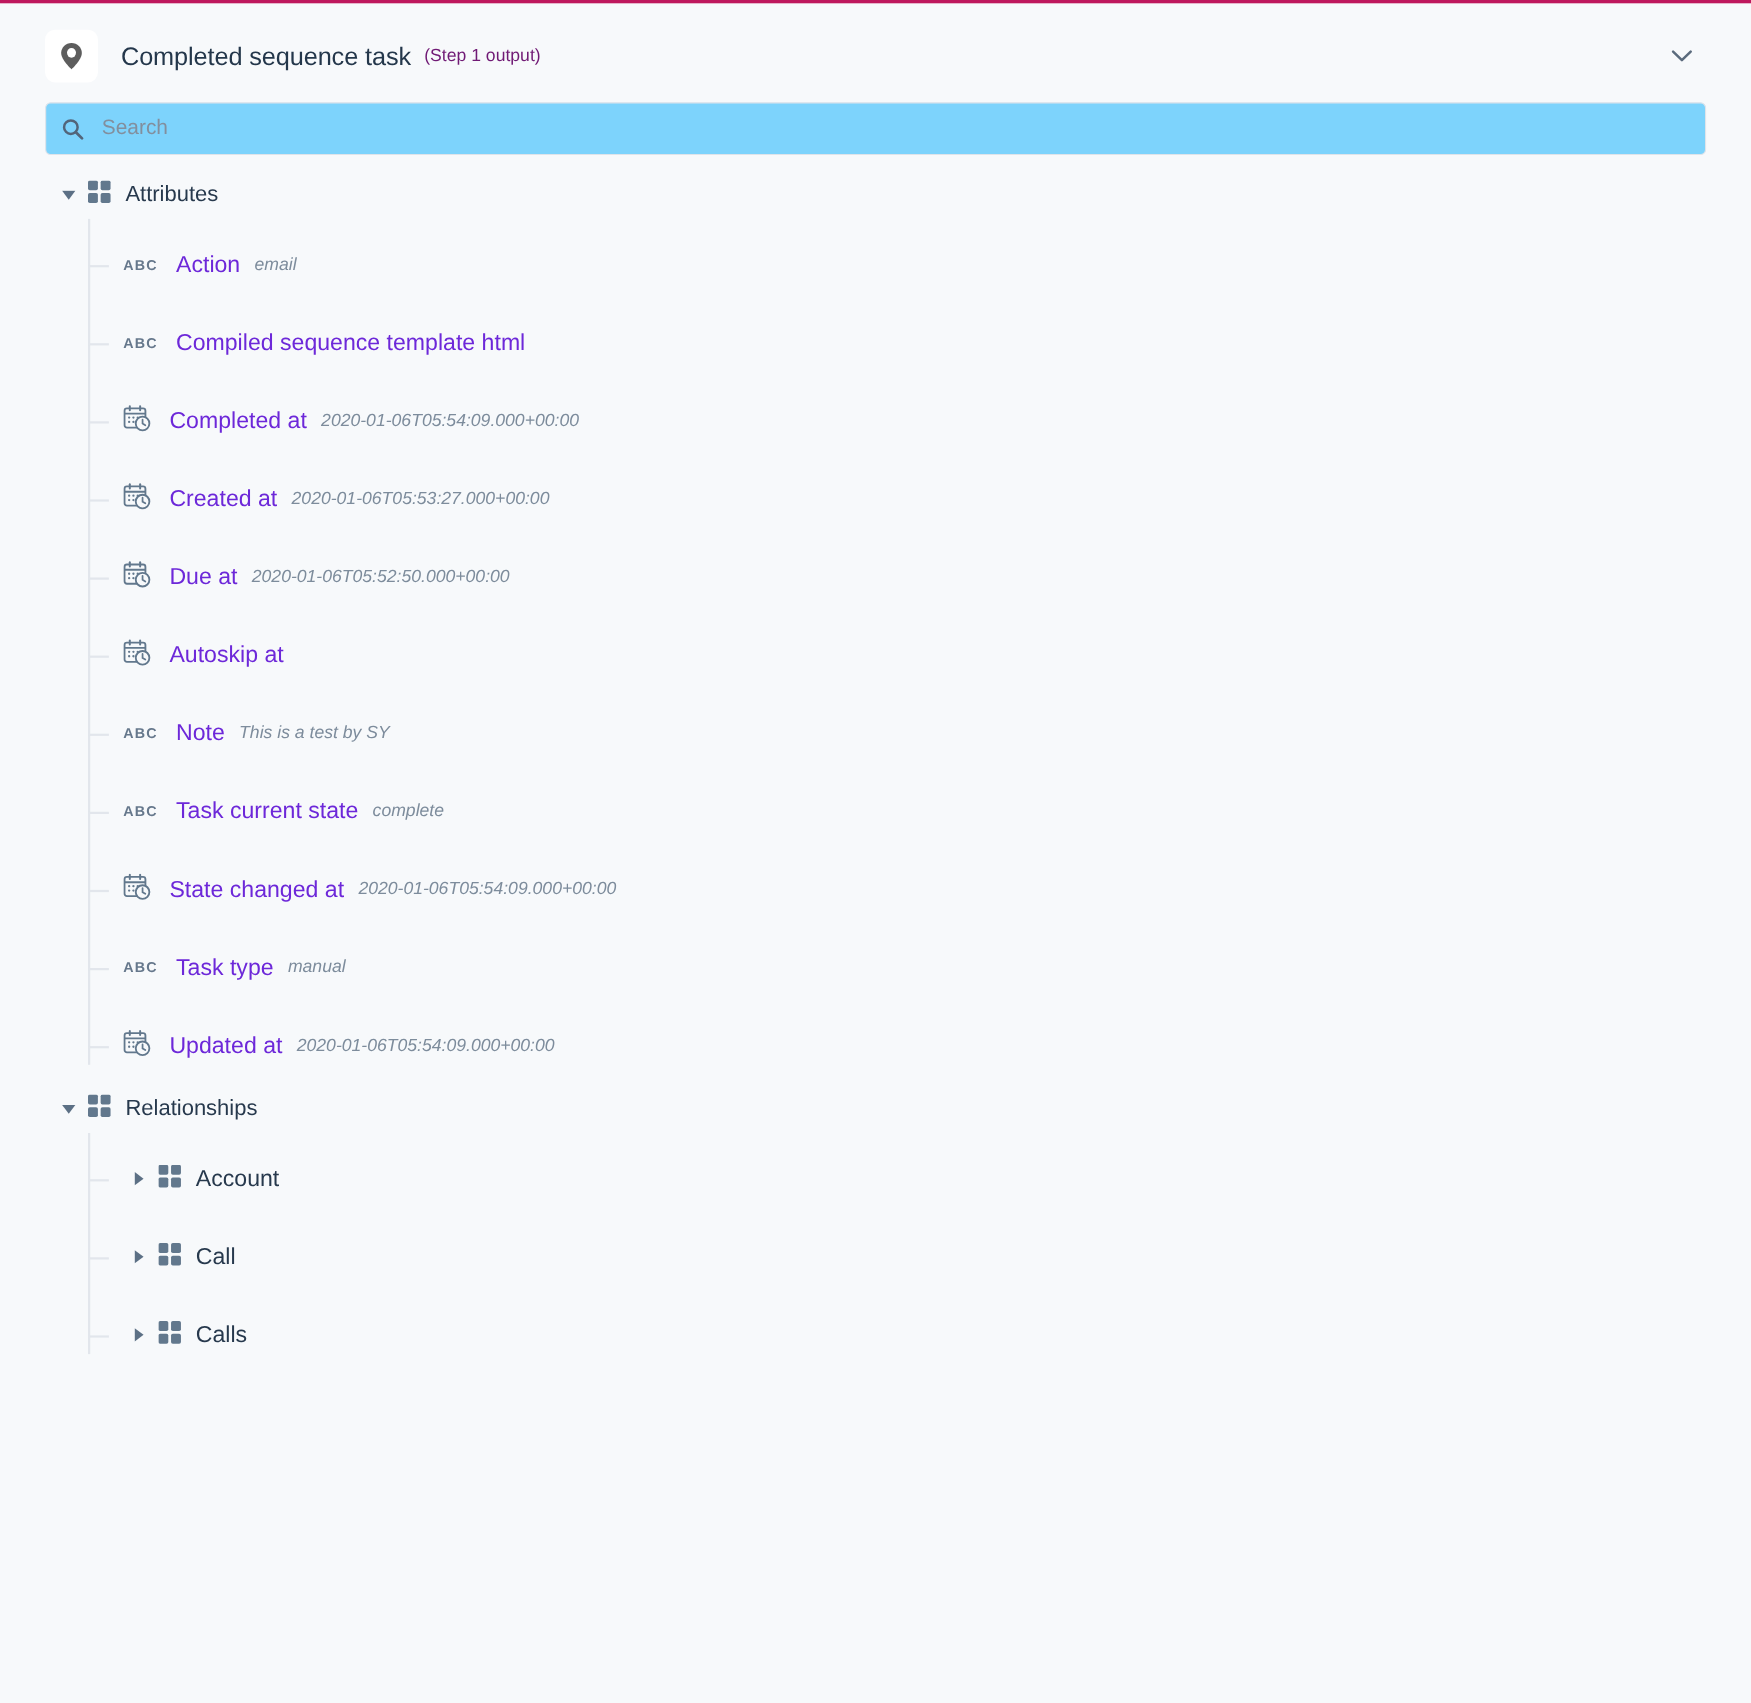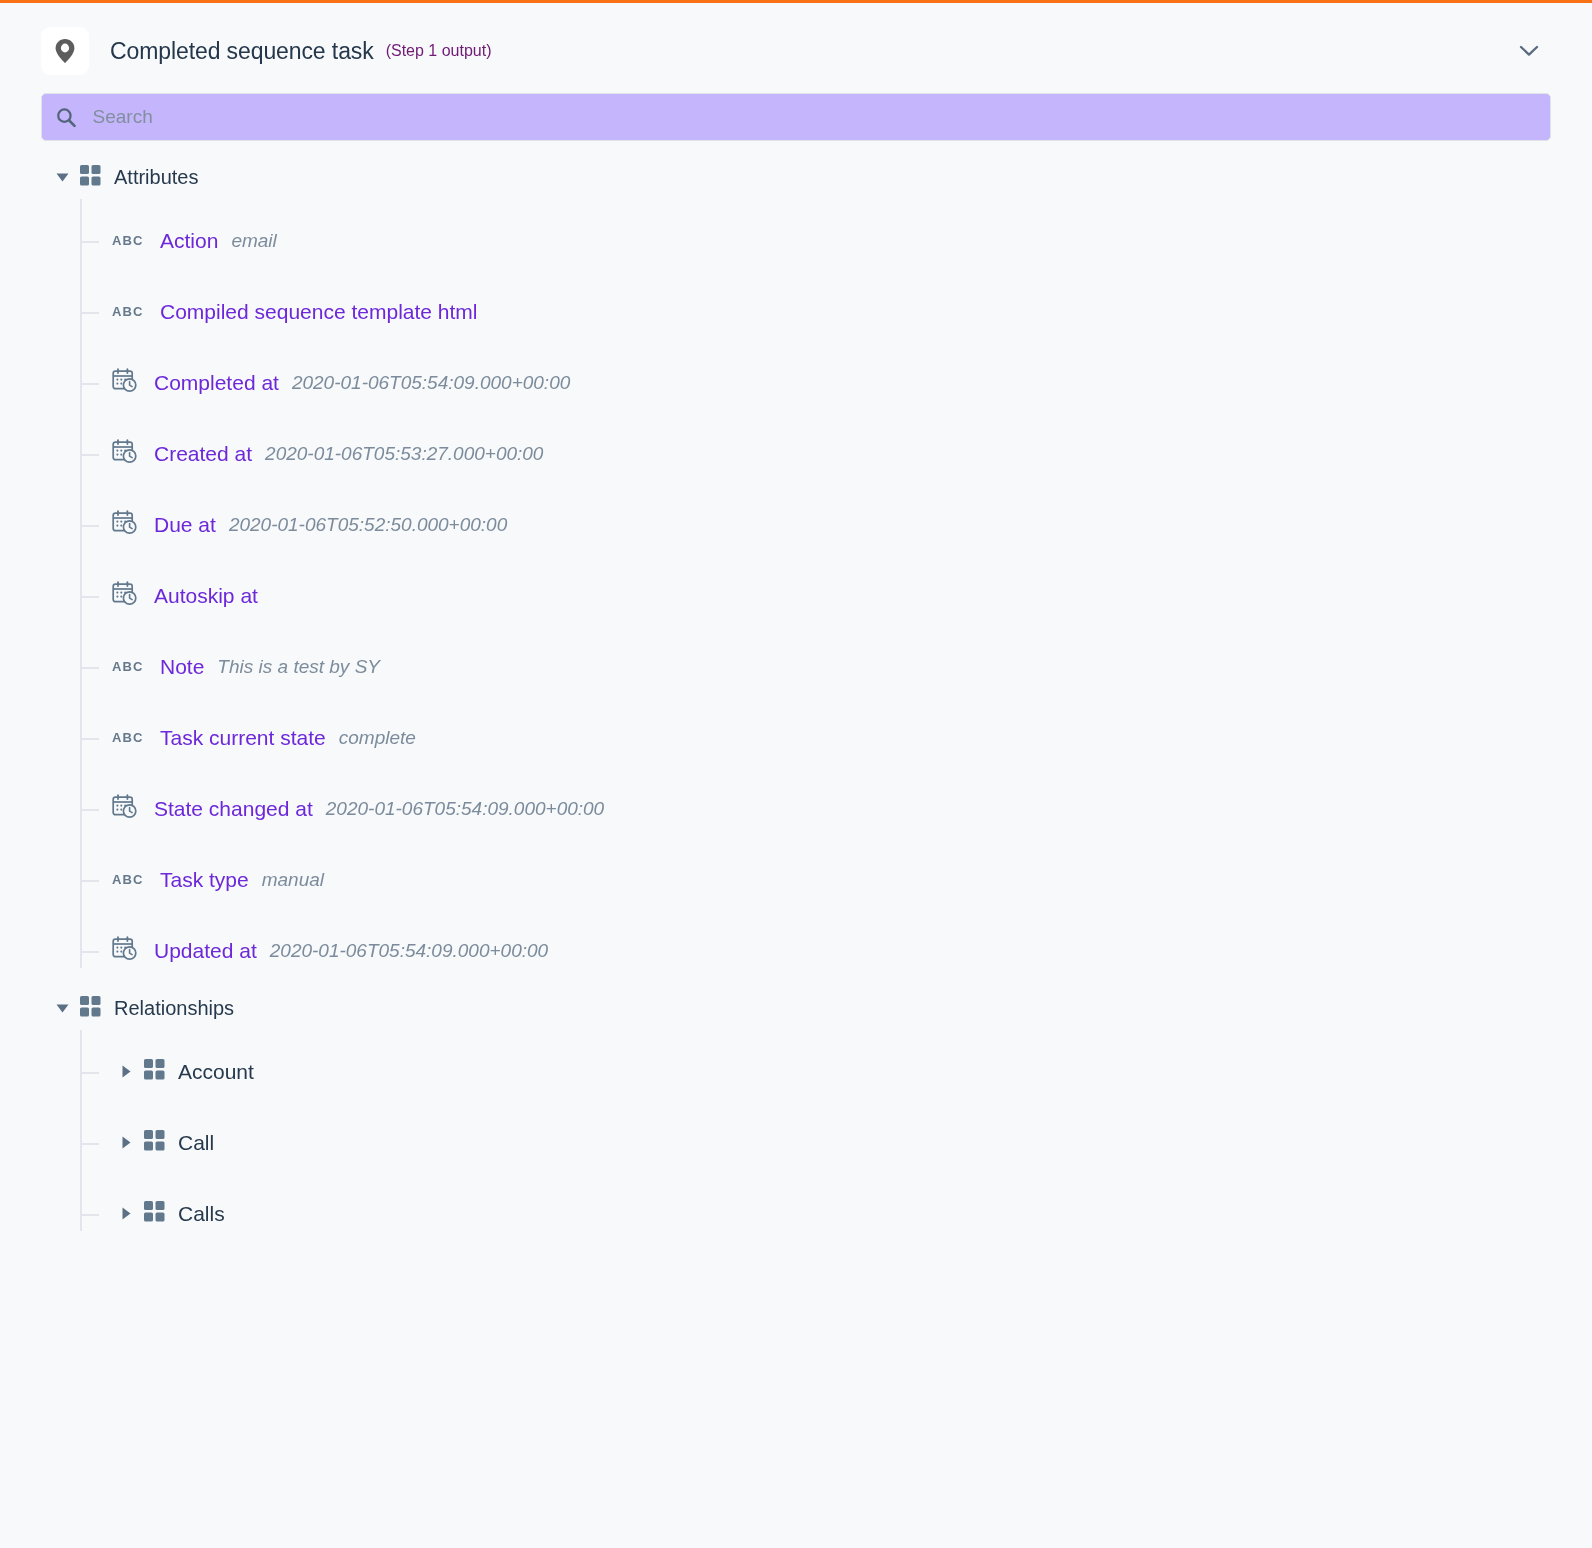--- a/index.html
+++ b/index.html
@@ -10,21 +10,21 @@
     background: #f7f9fb;
     font-family: "Liberation Sans", sans-serif;
     color: #2b3a4a;
     overflow: hidden;
   }
 
   .panel {
     width: 1592px;
     height: 1548px;
     background: #f7f9fb;
-    border-top: 3px solid #f97316;
+    border-top: 3px solid #be185d;
     position: relative;
   }
 
   
   .header {
     display: flex;
     align-items: center;
     padding: 20px 24px 14px 41px;
     height: 90px;
   }
@@ -53,21 +53,21 @@
     width: 34px; height: 34px;
     display: flex; align-items: center; justify-content: center;
     margin-right: 22px;
     cursor: pointer;
   }
 
   
   .search-wrap { padding: 0 41px 0 41px; }
   .search-box {
     height: 48px;
-    background: #c4b5fd;
+    background: #7dd3fc;
     border: 1px solid #dfe4ea;
     border-radius: 5px;
     display: flex;
     align-items: center;
     padding: 0 14px;
   }
   .search-input {
     border: none;
     outline: none;
     background: transparent;
@@ -143,21 +143,21 @@
     flex: 0 0 auto;
   }
   .cal-icon { width: 28px; flex: 0 0 auto; display: block; }
   .row-label {
     font-size: 21px;
     color: #6d28d9;
     margin-left: 14px;
     white-space: nowrap;
   }
   .row-value {
-    font-size: 19px;
+    font-size: 16px;
     font-style: italic;
     color: #7d8c9c;
     margin-left: 13px;
     white-space: nowrap;
   }
   .row-value:empty { display: none; }
 
   
   .rel-row {
     position: relative;

